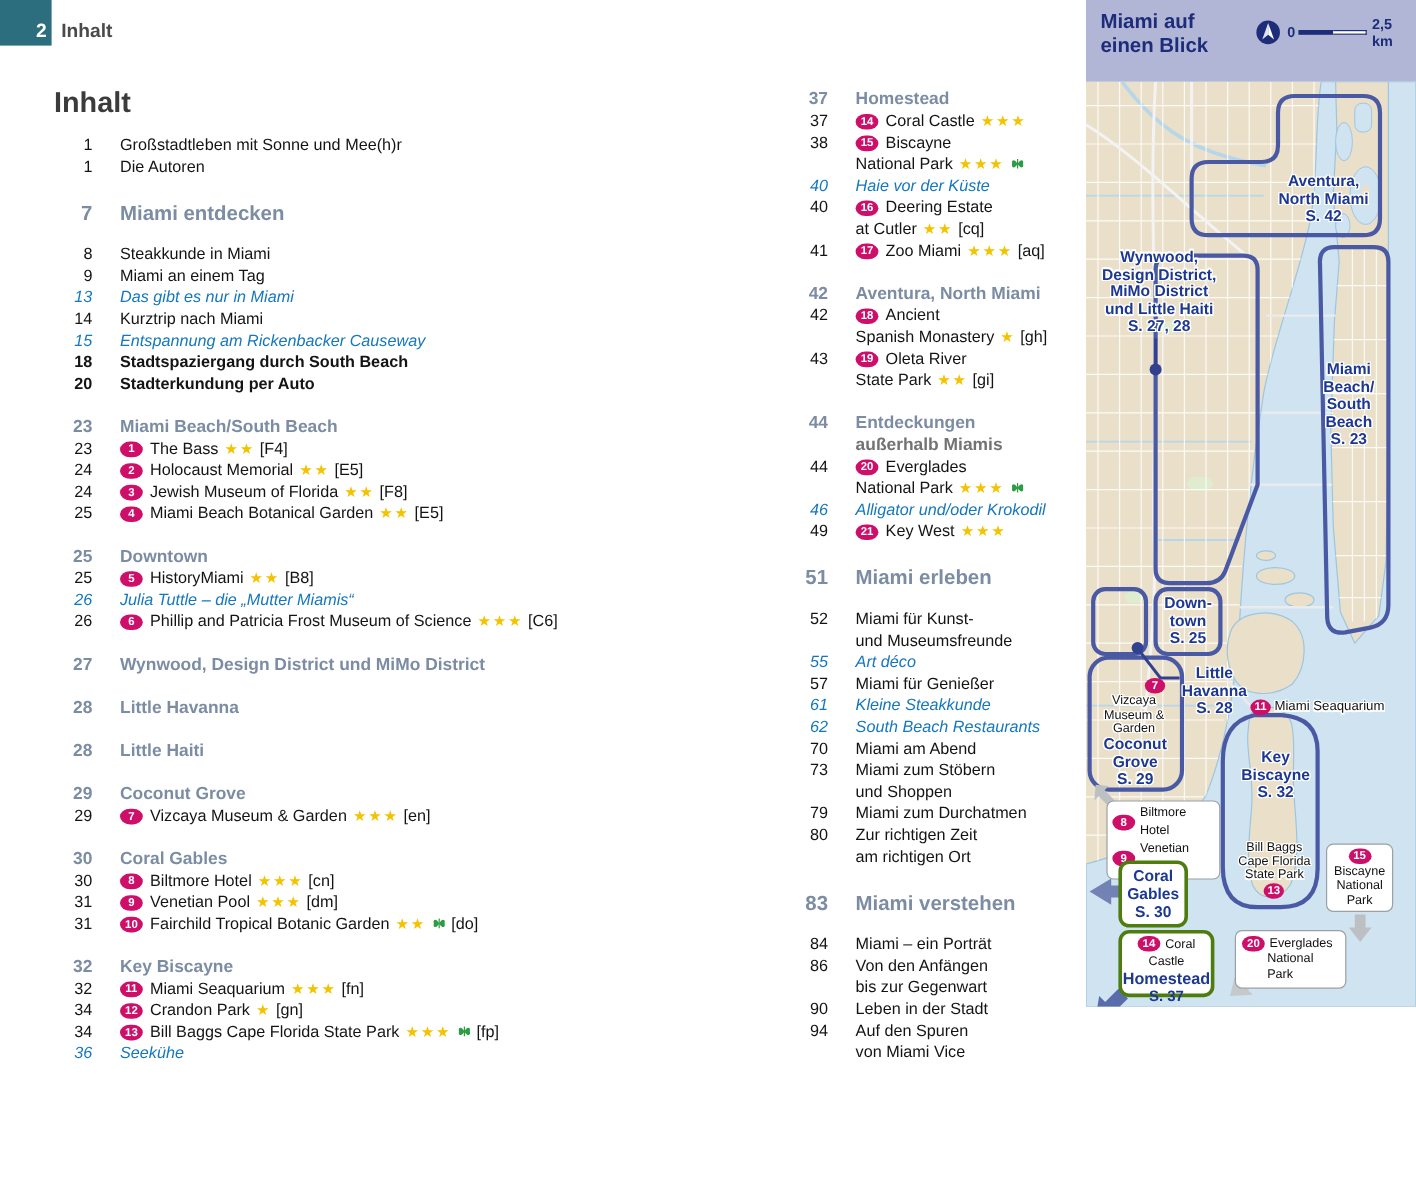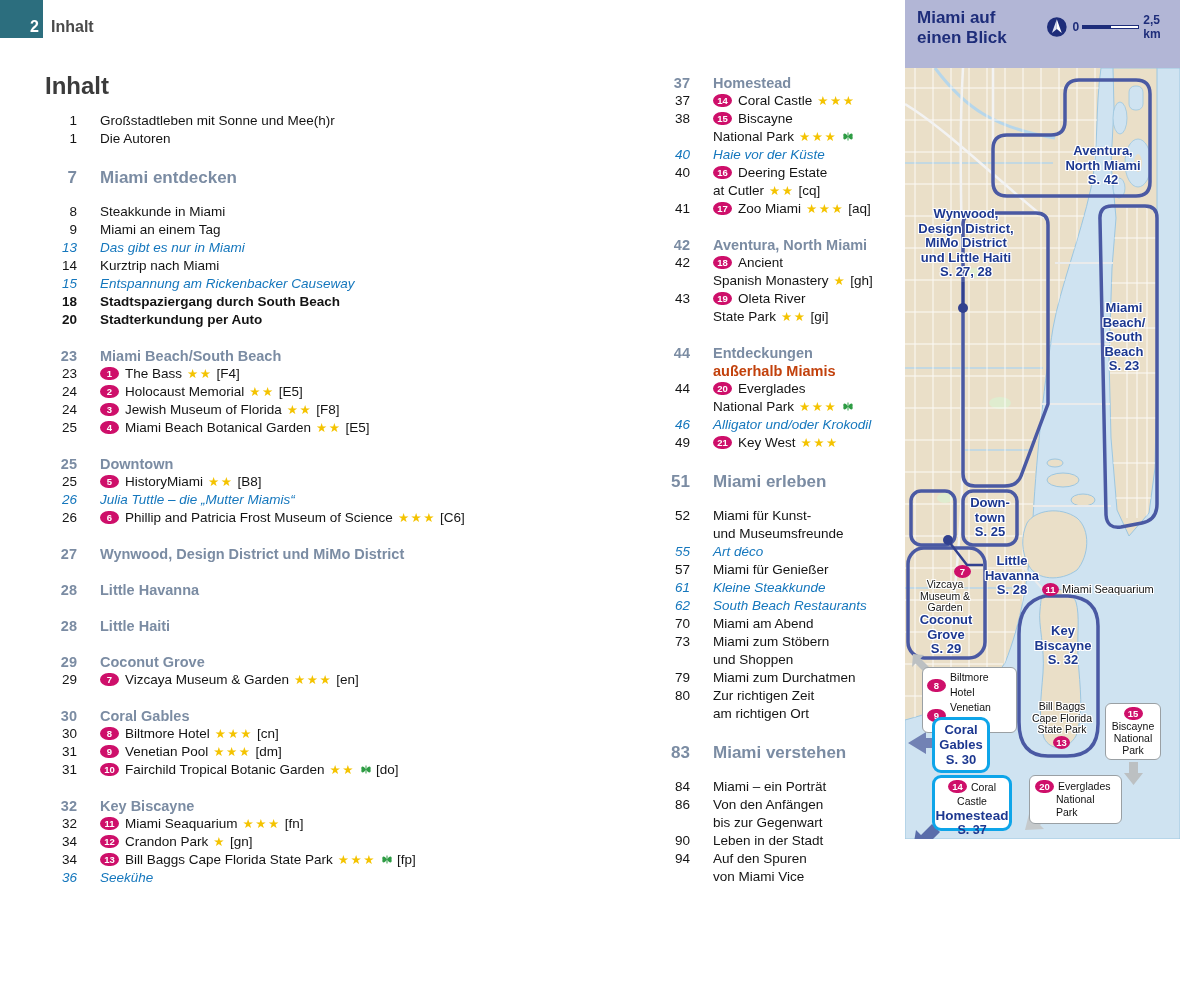--- a/index.html
+++ b/index.html
@@ -19,21 +19,21 @@
   .toc-col{position:absolute;}
   .toc-left{left:45px;top:112px;width:590px;}
   .toc-right{left:658px;top:74px;width:245px;}
 
   .row{display:flex;line-height:18px;font-size:13.5px;color:#141414;}
   .row .pg{width:32px;text-align:right;margin-right:23px;flex:none;}
   .row .txt{flex:1;min-width:0;}
   .row.chapter{margin:20px 0 15px 0;font-size:17px;line-height:20px;font-weight:bold;color:#7b8ca3;}
   .row.chapter .pg{font-size:17px;}
   .row.section{margin-top:18px;font-weight:bold;color:#7b8ca3;font-size:14.5px;}
-  .row.section-cont{font-weight:bold;color:#c2410c;font-size:14.5px;}
+  .row.section-cont{font-weight:bold;color:#737373;font-size:14.5px;}
   .toc-col > .row:first-child{margin-top:0;}
   .row.italic{color:#1577bd;font-style:italic;}
   .row.bold{font-weight:bold;}
   .stars{color:#f4c300;letter-spacing:1.5px;margin-left:5px;font-size:12.5px;}
   .ref{margin-left:4px;}
   .b{display:inline-block;min-width:15px;height:13px;border-radius:9px / 7px;background:#ce0f6a;color:#fff;
      font-size:9.5px;font-weight:bold;line-height:13px;text-align:center;padding:0 2px;margin-right:6px;
      vertical-align:1px;font-style:normal;}
   .nature{margin-left:5px;vertical-align:-1px;}
 
@@ -52,21 +52,21 @@
   .map-body svg{position:absolute;left:0;top:0;}
 
   .halo{text-shadow:1px 1px 0 #fff,-1px -1px 0 #fff,1px -1px 0 #fff,-1px 1px 0 #fff,0 1px 0 #fff,0 -1px 0 #fff,1px 0 0 #fff,-1px 0 0 #fff;}
   .mlabel{position:absolute;color:#1d3890;font-weight:bold;font-size:13px;line-height:14.5px;text-align:center;white-space:pre-line;}
   .msmall{position:absolute;color:#111;font-size:10.5px;line-height:11.5px;text-align:center;white-space:pre-line;}
   .mb{position:absolute;width:17px;height:13px;border-radius:9px/7px;background:#ce0f6a;color:#fff;font-size:9.5px;
       font-weight:bold;line-height:13px;text-align:center;}
   .callout{position:absolute;background:#fff;border:1.5px solid #9aa0a4;border-radius:6px;font-size:10.5px;color:#111;box-sizing:border-box;}
   .callout .crow{display:flex;align-items:center;line-height:15px;padding:0 2px;}
   .callout .crow .b{margin-right:4px;}
-  .callout-navy{position:absolute;background:#fff;border:3px solid #0ea5e9;border-radius:9px;box-sizing:border-box;
+  .callout-navy{position:absolute;background:#fff;border:3px solid #4d7c0f;border-radius:9px;box-sizing:border-box;
       color:#1d3890;font-weight:bold;text-align:center;}
   .cg-text{font-size:13px;line-height:15px;white-space:pre-line;padding-top:2px;}
   .hs-line1{font-size:10.5px;color:#111;font-weight:normal;line-height:14px;padding-top:2px;}
   .hs-line1 .b{margin-right:4px;}
   .hs-name{font-size:13.5px;line-height:15px;}
   .hs-page{font-size:12.5px;line-height:14px;}
   .bnp-badge-line{text-align:center;padding-top:2px;}
   .evg-l2{margin-left:23px;line-height:13px;}
 </style>
 </head>

